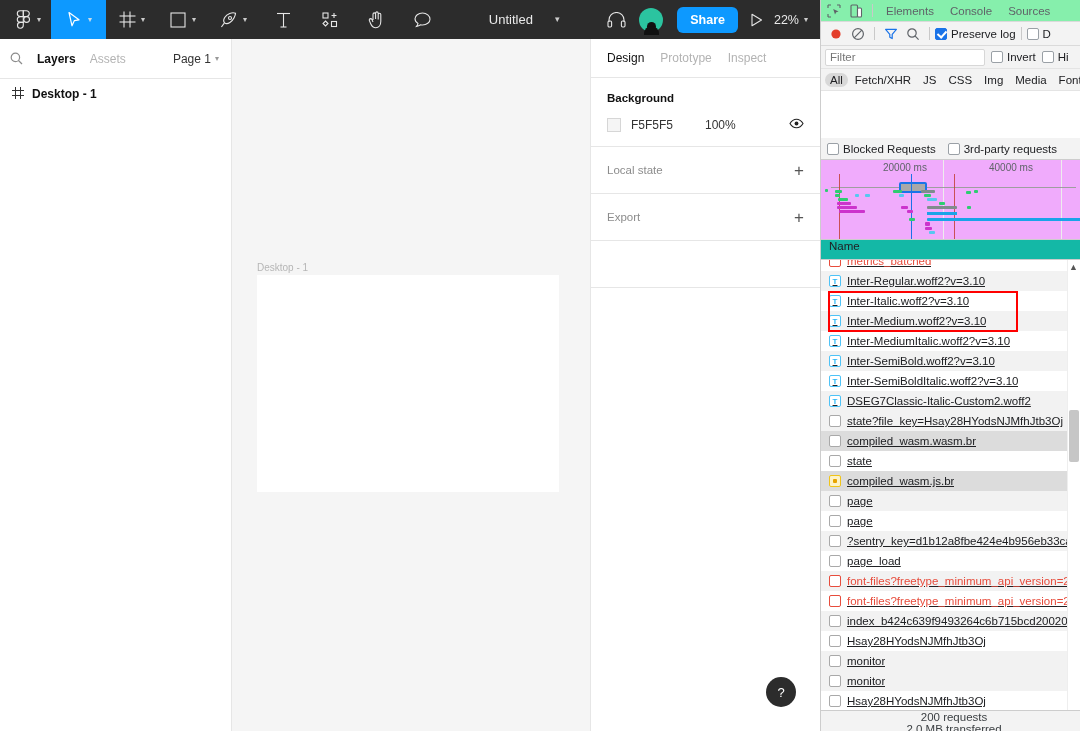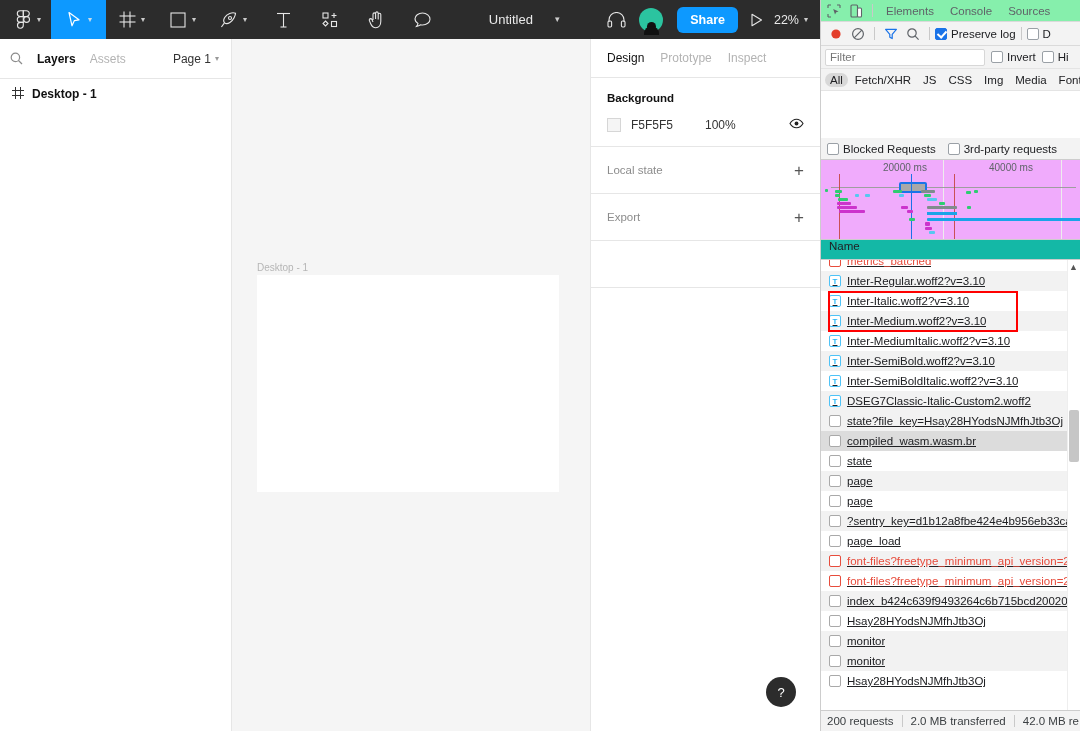--- a/index.html
+++ b/index.html
@@ -204,21 +204,21 @@
     background: #fff; border-left: 1px solid #eee;
   }
   .scroll-thumb {
     position: absolute; right: 1px; width: 10px; background: #c6c6c6; border-radius: 2px;
   }
   .scroll-arrow { position: absolute; right: 2px; color: #555; font-size: 9px; }
   .dt-status {
     position: absolute; bottom: 0; left: 0; width: 260px; height: 21px;
     background: #f3f3f3; border-top: 1px solid #cdcdcd;
     display: flex; align-items: center; gap: 0; padding-left: 6px;
-    font-size: 11.5px; color: #3c4043; white-space: nowrap; overflow: hidden;
+    font-size: 11.5px; color: #3c4043; white-space: nowrap; overflow: hidden; flex-direction: column;
   }
   .st-sep { width: 1px; height: 12px; background: #c9c9c9; margin: 0 8px; }
 </style>
 </head>
 <body>
 
 <div id="app">
 
   <div id="figma">
 
@@ -620,20 +620,24 @@
             <span class="rq-name">state?file_key=Hsay28HYodsNJMfhJtb3Oj</span>
           </div>
           <div class="req-row alt hl">
             <span class="rq-ico"></span>
             <span class="rq-name">compiled_wasm.wasm.br</span>
           </div>
           <div class="req-row">
             <span class="rq-ico"></span>
             <span class="rq-name">state</span>
           </div>
+          <div class="req-row hl">
+            <span class="rq-ico js"></span>
+            <span class="rq-name">compiled_wasm.js.br</span>
+          </div>
           <div class="req-row alt">
             <span class="rq-ico"></span>
             <span class="rq-name">page</span>
           </div>
           <div class="req-row">
             <span class="rq-ico"></span>
             <span class="rq-name">page</span>
           </div>
           <div class="req-row alt">
             <span class="rq-ico"></span>

